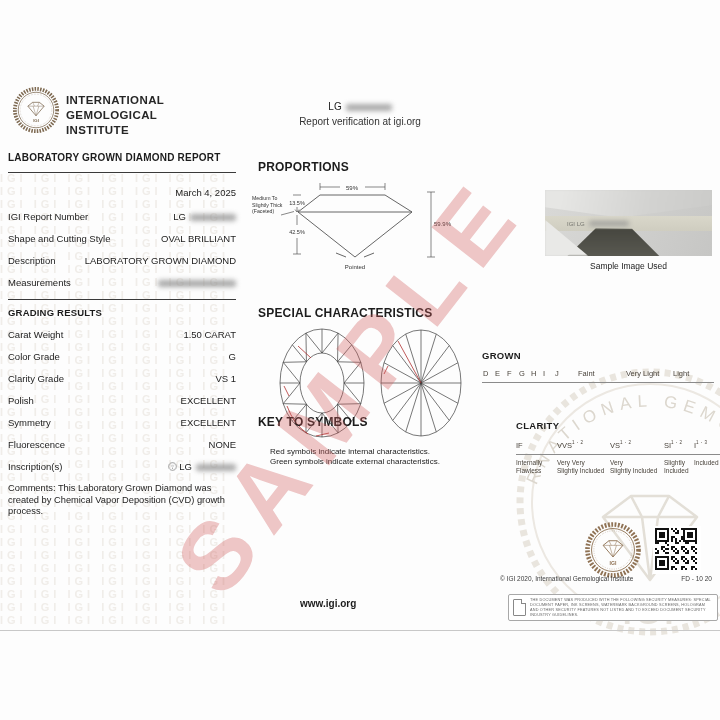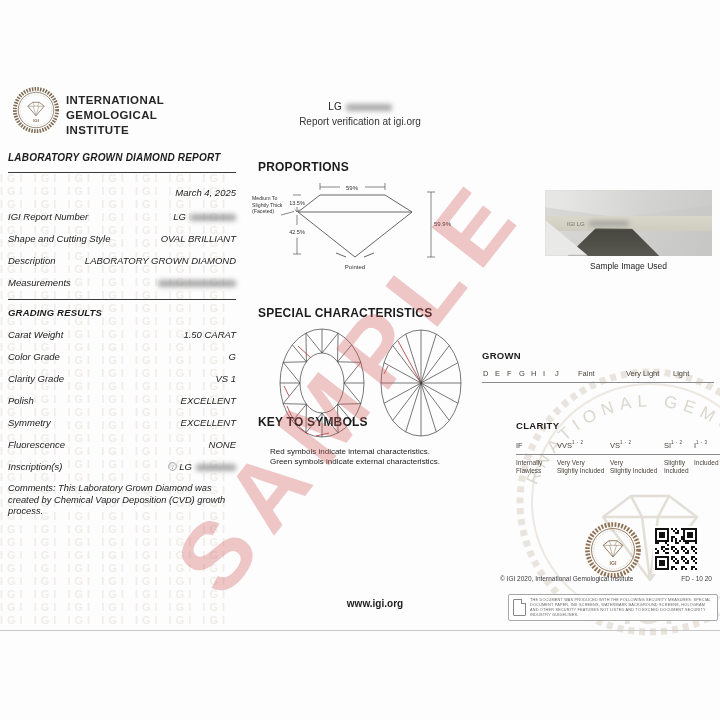--- a/index.html
+++ b/index.html
@@ -13,21 +13,21 @@
   
   #wm-seal{left:495px;top:352px;z-index:0;}
   
   .z1{z-index:1;}
   
   #org-name{left:66px;top:93px;font-weight:700;font-size:11.5px;line-height:15px;letter-spacing:.4px;color:#262626;}
   #header-seal{left:12px;top:86px;width:48px;height:48px;}
   #top-number{left:270px;top:101px;width:180px;text-align:center;font-size:10px;color:#222;}
   #top-verify{left:250px;top:116px;width:220px;text-align:center;font-size:10px;color:#333;}
   
-  #left-col{left:8px;top:152px;width:228px;font-size:9.5px;font-style:italic;}
+  #left-col{left:8px;top:152px;width:228px;font-size:9.5px;}
   .doc-title{font-weight:700;font-size:10px;padding-bottom:9px;border-bottom:1px solid #3a3a3a;margin-bottom:14px;letter-spacing:.2px;}
   .date{margin-bottom:13px;text-align:right;}
   .frow{display:flex;justify-content:space-between;align-items:baseline;margin-bottom:11px;}
   .frow .val{text-align:right;white-space:nowrap;}
   .sec-head{font-weight:700;border-top:1px solid #3a3a3a;padding-top:7px;margin-bottom:11px;letter-spacing:.2px;}
   .comments{font-size:9.3px;line-height:11.5px;margin-top:1px;width:227px;}
   .smear{display:inline-block;background:#8f8f8f;filter:blur(2.5px);border-radius:2px;height:7px;vertical-align:middle;margin-left:4px;opacity:.75;}
   .w46{width:46px;} .w78{width:78px;margin-left:0;} .w40{width:40px;}
   .mini-seal{display:inline-block;width:9px;height:9px;vertical-align:-1px;margin-right:2px;}
   
@@ -60,21 +60,21 @@
   .cl-codes sup{font-size:4.5px;letter-spacing:.5px;}
   .cl-desc{position:relative;height:24px;font-size:6.5px;line-height:8px;color:#4a443c;margin-top:4px;}
   .cl-desc div{position:absolute;top:0;width:50px;}
   
   #gold-seal{left:584px;top:521px;width:58px;height:58px;}
   #qr{left:653px;top:526px;width:48px;height:48px;background:#fff;padding:2px;box-sizing:border-box;}
   #qr-grid{display:grid;grid-template-columns:repeat(21,2px);grid-auto-rows:2px;}
   #qr-grid i{display:block;} #qr-grid i.d{background:#111;}
   #copyright{left:500px;top:575px;font-size:6.5px;color:#3a3a3a;}
   #form-code{left:655px;top:575px;width:57px;text-align:right;font-size:6.5px;color:#3a3a3a;}
-  #website{left:300px;top:598px;width:150px;text-align:center;font-weight:700;font-size:10px;}
+  #website{left:300px;top:598px;width:150px;text-align:left;font-weight:700;font-size:10px;}
   #security-box{left:508px;top:594px;width:210px;height:27px;border:1px solid #a8a8a8;border-radius:2px;
     display:flex;align-items:center;box-sizing:border-box;padding:2px 4px;background:#fff;}
   .doc-icon{width:11px;height:15px;border:1px solid #888;border-radius:1px;margin-right:4px;position:relative;flex:0 0 auto;}
   .doc-icon:before{content:"";position:absolute;right:-1px;top:-1px;width:4px;height:4px;background:#fff;border-left:1px solid #888;border-bottom:1px solid #888;}
   #security-text{font-size:3.8px;line-height:5px;color:#666;letter-spacing:.2px;}
   #bottom-rule{left:0;top:630px;width:720px;height:1px;background:#c8c8c8;}
   
   #sample-wm{left:80px;top:330px;width:540px;text-align:center;z-index:2;
     font-size:96px;font-weight:600;letter-spacing:16px;color:rgba(207,92,92,0.34);
     transform:rotate(-52deg);transform-origin:center center;pointer-events:none;white-space:nowrap;}

